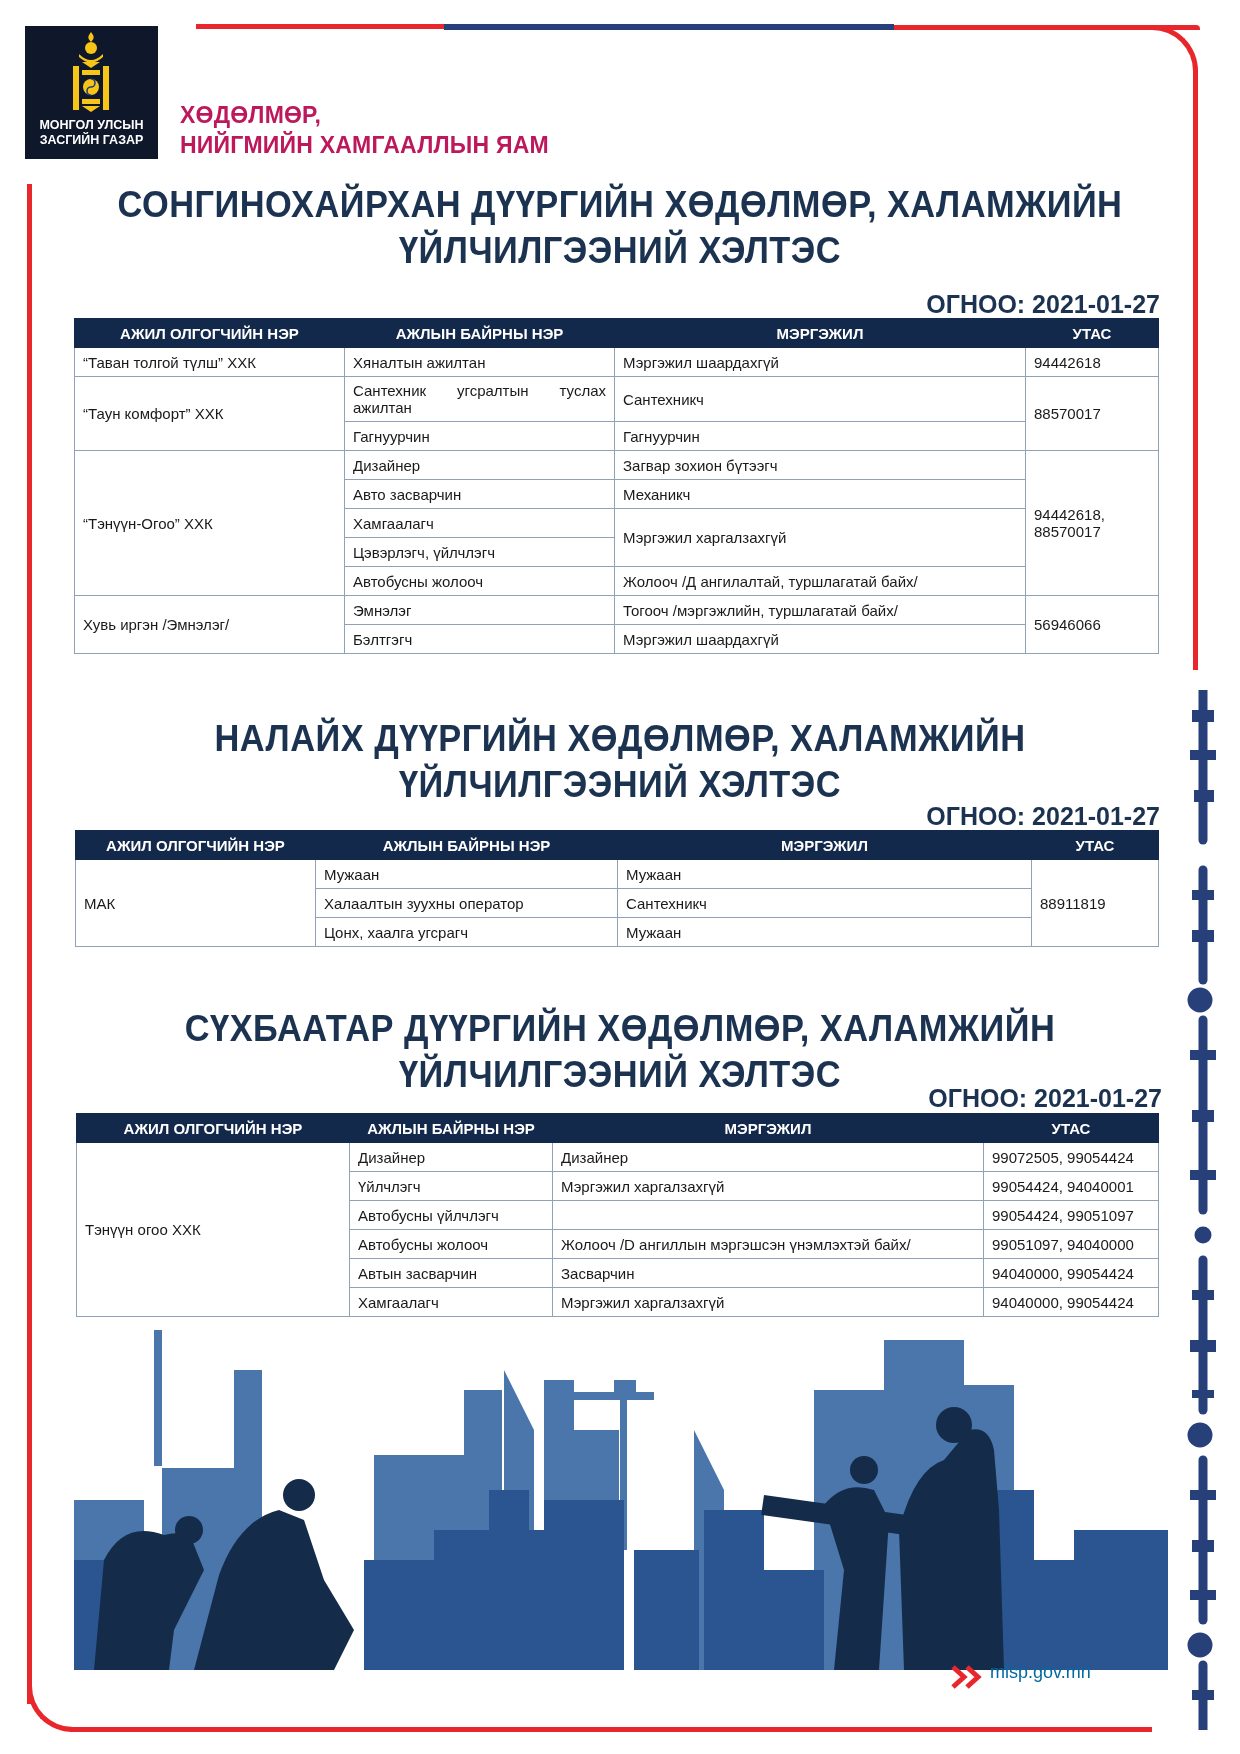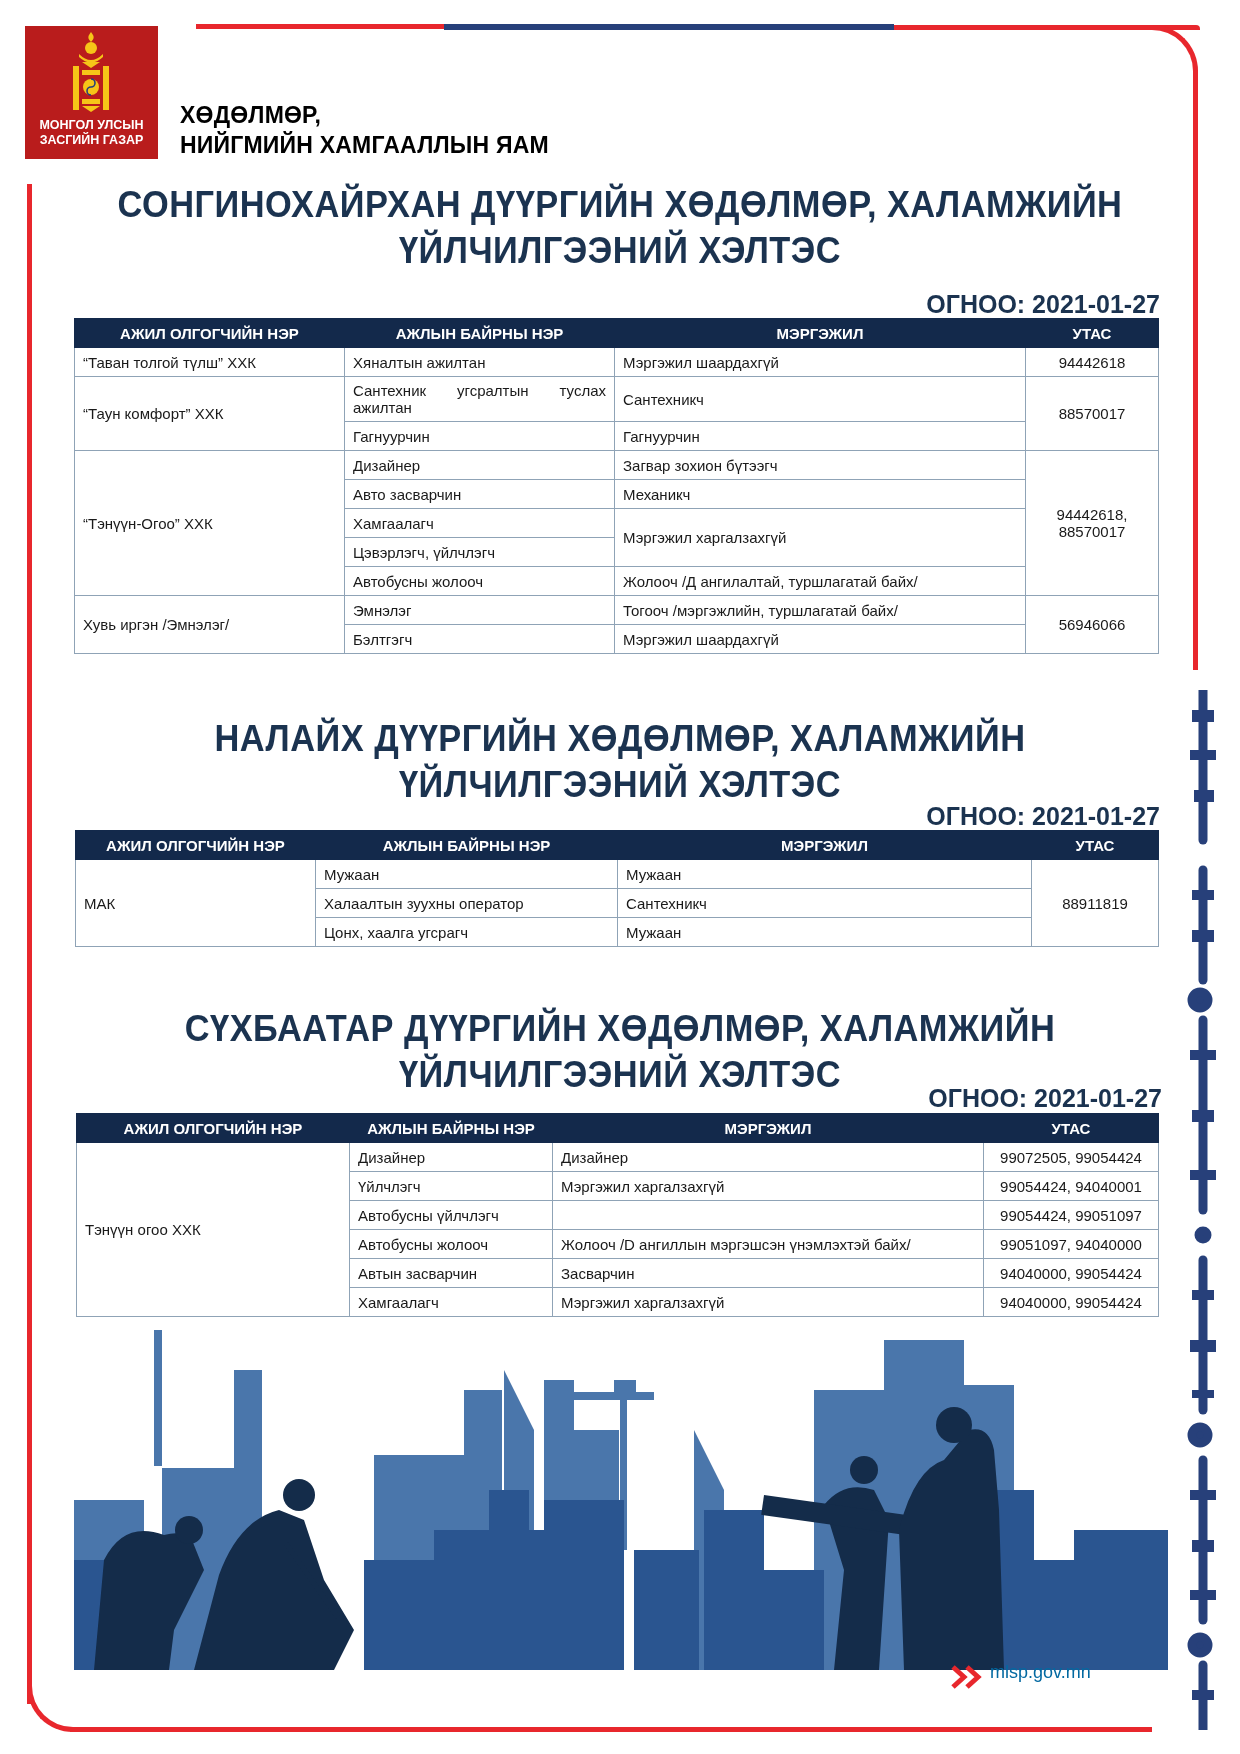--- a/index.html
+++ b/index.html
@@ -9,34 +9,34 @@
   .frame-top-red-left { position:absolute; left:196px; top:24px; width:248px; height:5px; background:#e8272d; }
   .frame-top-blue { position:absolute; left:444px; top:24px; width:450px; height:6px; background:#27407a; }
   .frame-top-red-right { position:absolute; left:894px; top:25px; width:306px; height:5px; background:#e8272d; border-top-right-radius:4px; }
   .frame-corner-tr { position:absolute; left:1150px; top:25px; width:48px; height:48px; border-top:5px solid #e8272d; border-right:5px solid #e8272d; border-top-right-radius:46px; box-sizing:border-box; }
   .frame-right { position:absolute; left:1193px; top:70px; width:5px; height:600px; background:#e8272d; }
   .frame-left { position:absolute; left:27px; top:184px; width:5px; height:1520px; background:#e8272d; }
   .frame-corner-bl { position:absolute; left:27px; top:1680px; width:50px; height:52px; border-left:5px solid #e8272d; border-bottom:5px solid #e8272d; border-bottom-left-radius:46px; box-sizing:border-box; }
   .frame-bottom { position:absolute; left:70px; top:1727px; width:1082px; height:5px; background:#e8272d; }
 
   
-  .logo { position:absolute; left:25px; top:26px; width:133px; height:133px; background:#b91c1c; }
+  .logo { position:absolute; left:25px; top:26px; width:133px; height:133px; background:#0f172a; }
   .soyombo { position:absolute; left:40px; top:6px; width:52px; height:84px; }
   .logo-text { position:absolute; left:0; width:133px; text-align:center; color:#fff; font-weight:bold; font-size:12.5px; line-height:15px; top:92px; }
-  .ministry { position:absolute; left:180px; top:100px; color:#000000; font-weight:bold; font-size:23px; line-height:30px; letter-spacing:0.2px; }
+  .ministry { position:absolute; left:180px; top:100px; color:#be185d; font-weight:bold; font-size:23px; line-height:30px; letter-spacing:0.2px; }
 
   
   .sec-title { position:absolute; left:60px; width:1120px; text-align:center; color:#1b3350; font-weight:bold; font-size:37px; line-height:46px; letter-spacing:0.5px; transform:scaleX(0.93); transform-origin:center; }
   .sec-date { position:absolute; right:80px; color:#1b3350; font-weight:bold; font-size:25px; }
 
   
   table.jobs { position:absolute; border-collapse:collapse; font-size:15px; table-layout:fixed;padding-left:12px; }
   table.jobs th { background:#13294b; color:#fff; font-weight:bold; font-size:15px; height:28px; padding:0 6px; text-align:center; border:1px solid #13294b; }
   table.jobs td { border:1px solid #8fa3b6; padding:0 8px; height:28px; vertical-align:middle; color:#1a1a1a; line-height:17px;margin-left:14px; }
-  table.jobs td.phone { text-align:center; }
+  table.jobs td.phone { text-align:left; }
   .justify { text-align:justify; text-align-last:left; }
 
   
   .skyline { position:absolute; left:74px; top:1330px; width:1094px; height:340px; }
 
   .footer-link { position:absolute; left:990px; top:1662px; font-size:18px; color:#0369a1; }
   .footer-arrows { position:absolute; left:950px; top:1662px; width:34px; height:30px; }
 
   .mongol-script { position:absolute; left:1172px; top:690px; width:62px; height:1040px; }
 </style>

